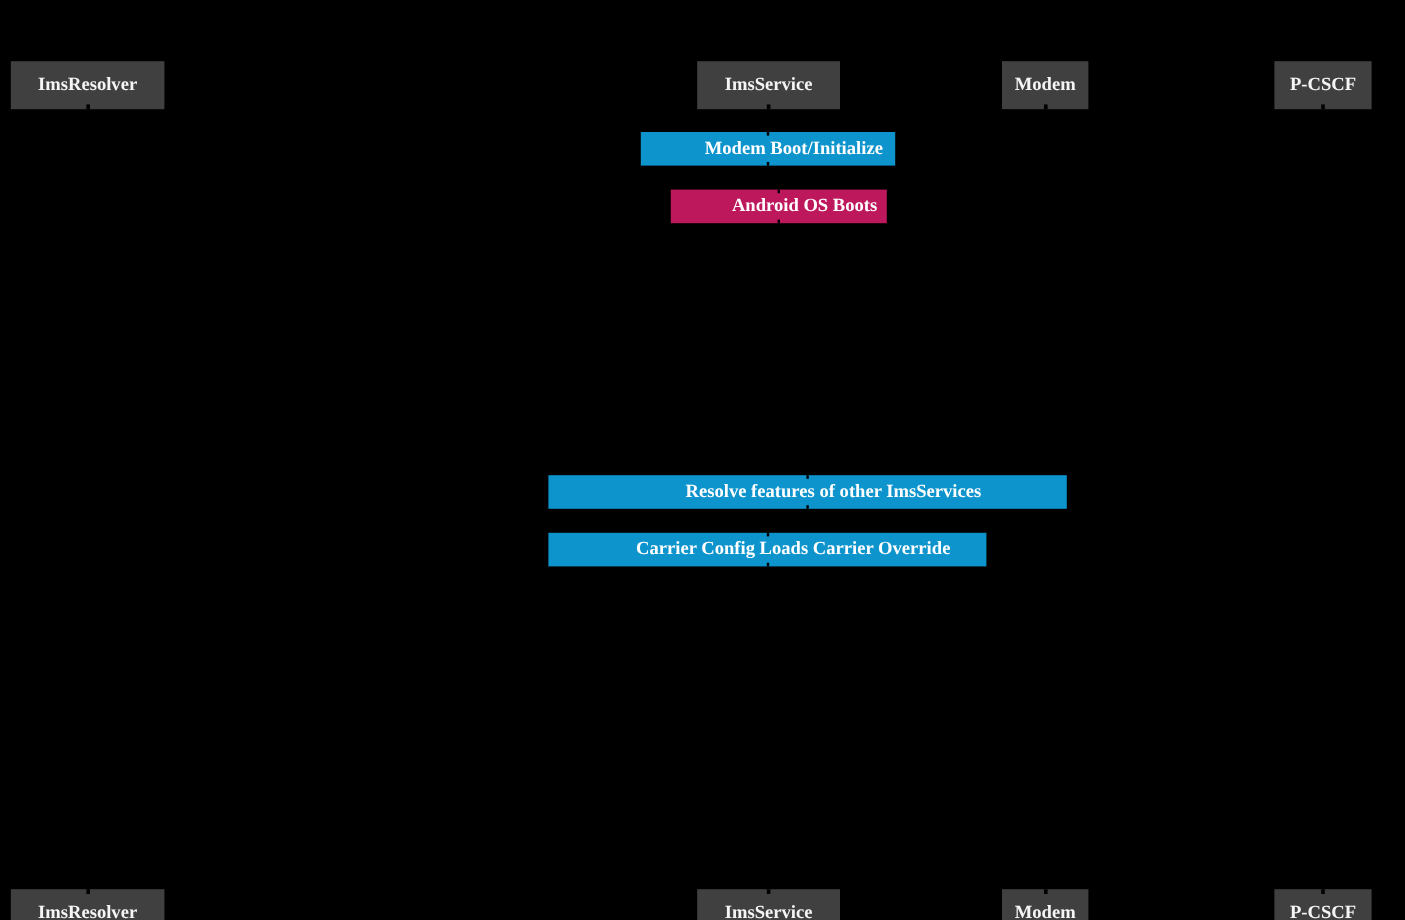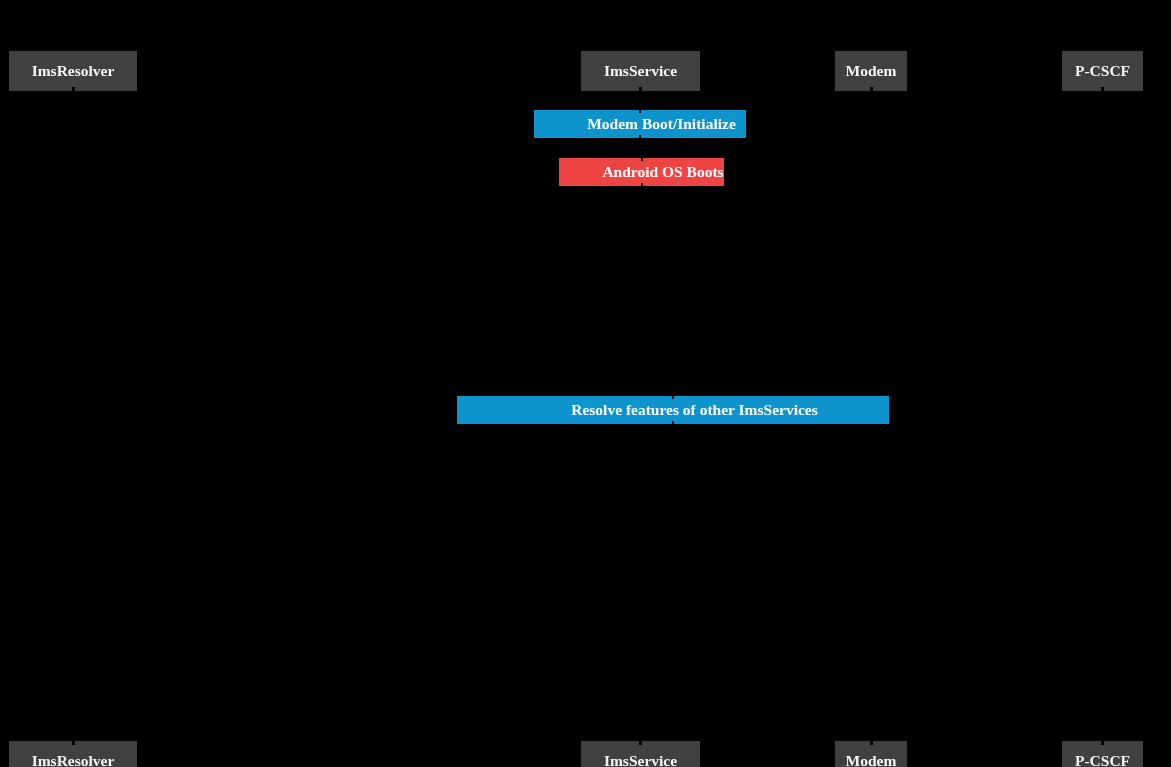--- a/index.html
+++ b/index.html
@@ -93,23 +93,28 @@
     </div>
     <div class="participant" style="left: 1062px; top: 709px; width: 81px; height: 40px; background: rgb(64, 64, 64);">
       <span class="participant-label" style="color: rgb(245, 245, 245);">P-CSCF</span>
       <span class="lifeline-notch notch-top"></span>
     </div>
     <div class="note" style="left: 534px; top: 78px; width: 212px; height: 28px; background: rgb(14, 148, 204);">
       <span class="note-label" style="color: rgb(255, 255, 255);">Modem Boot/Initialize</span>
       <span class="lifeline-notch notch-top"></span>
       <span class="lifeline-notch notch-bottom"></span>
     </div>
-    <div class="note" style="left: 559px; top: 126px; width: 165px; height: 28px; background: #ef4444; align-items: center;">
+    <div class="note" style="left: 559px; top: 126px; width: 180px; height: 28px; background: #be185d; align-items: center;">
       <span class="note-label" style="color: rgb(255, 255, 255);">Android OS Boots</span>
       <span class="lifeline-notch notch-top"></span>
       <span class="lifeline-notch notch-bottom"></span>
     </div>
     <div class="note" style="left: 457px; top: 364px; width: 432px; height: 28px; background: rgb(14, 148, 204);">
       <span class="note-label" style="color: rgb(255, 255, 255);">Resolve features of other ImsServices</span>
       <span class="lifeline-notch notch-top"></span>
       <span class="lifeline-notch notch-bottom"></span>
     </div>
+    <div class="note" style="left: 457px; top: 412px; width: 365px; height: 28px; background: rgb(14, 148, 204);">
+      <span class="note-label" style="color: rgb(255, 255, 255);">Carrier Config Loads Carrier Override</span>
+      <span class="lifeline-notch notch-top"></span>
+      <span class="lifeline-notch notch-bottom"></span>
+    </div>
   </div>
 
 </body></html>

